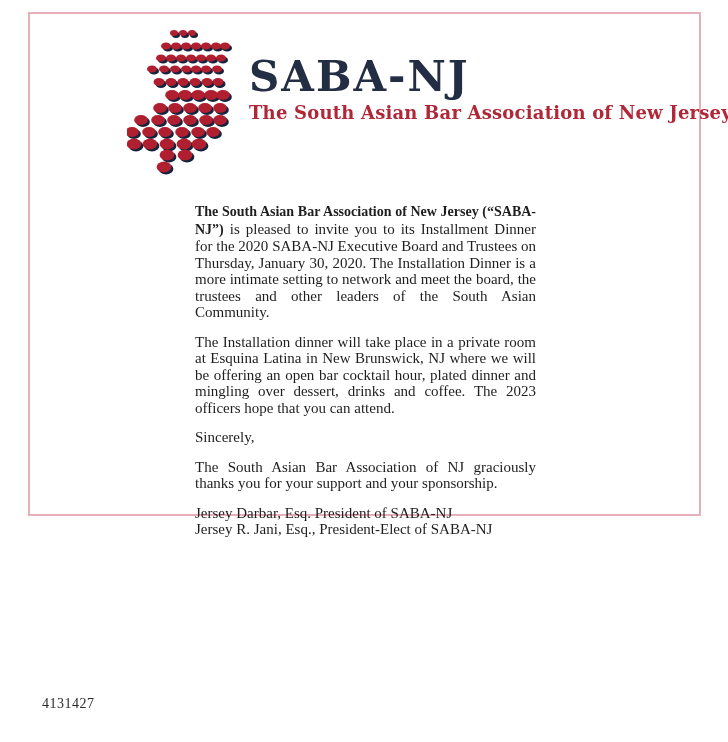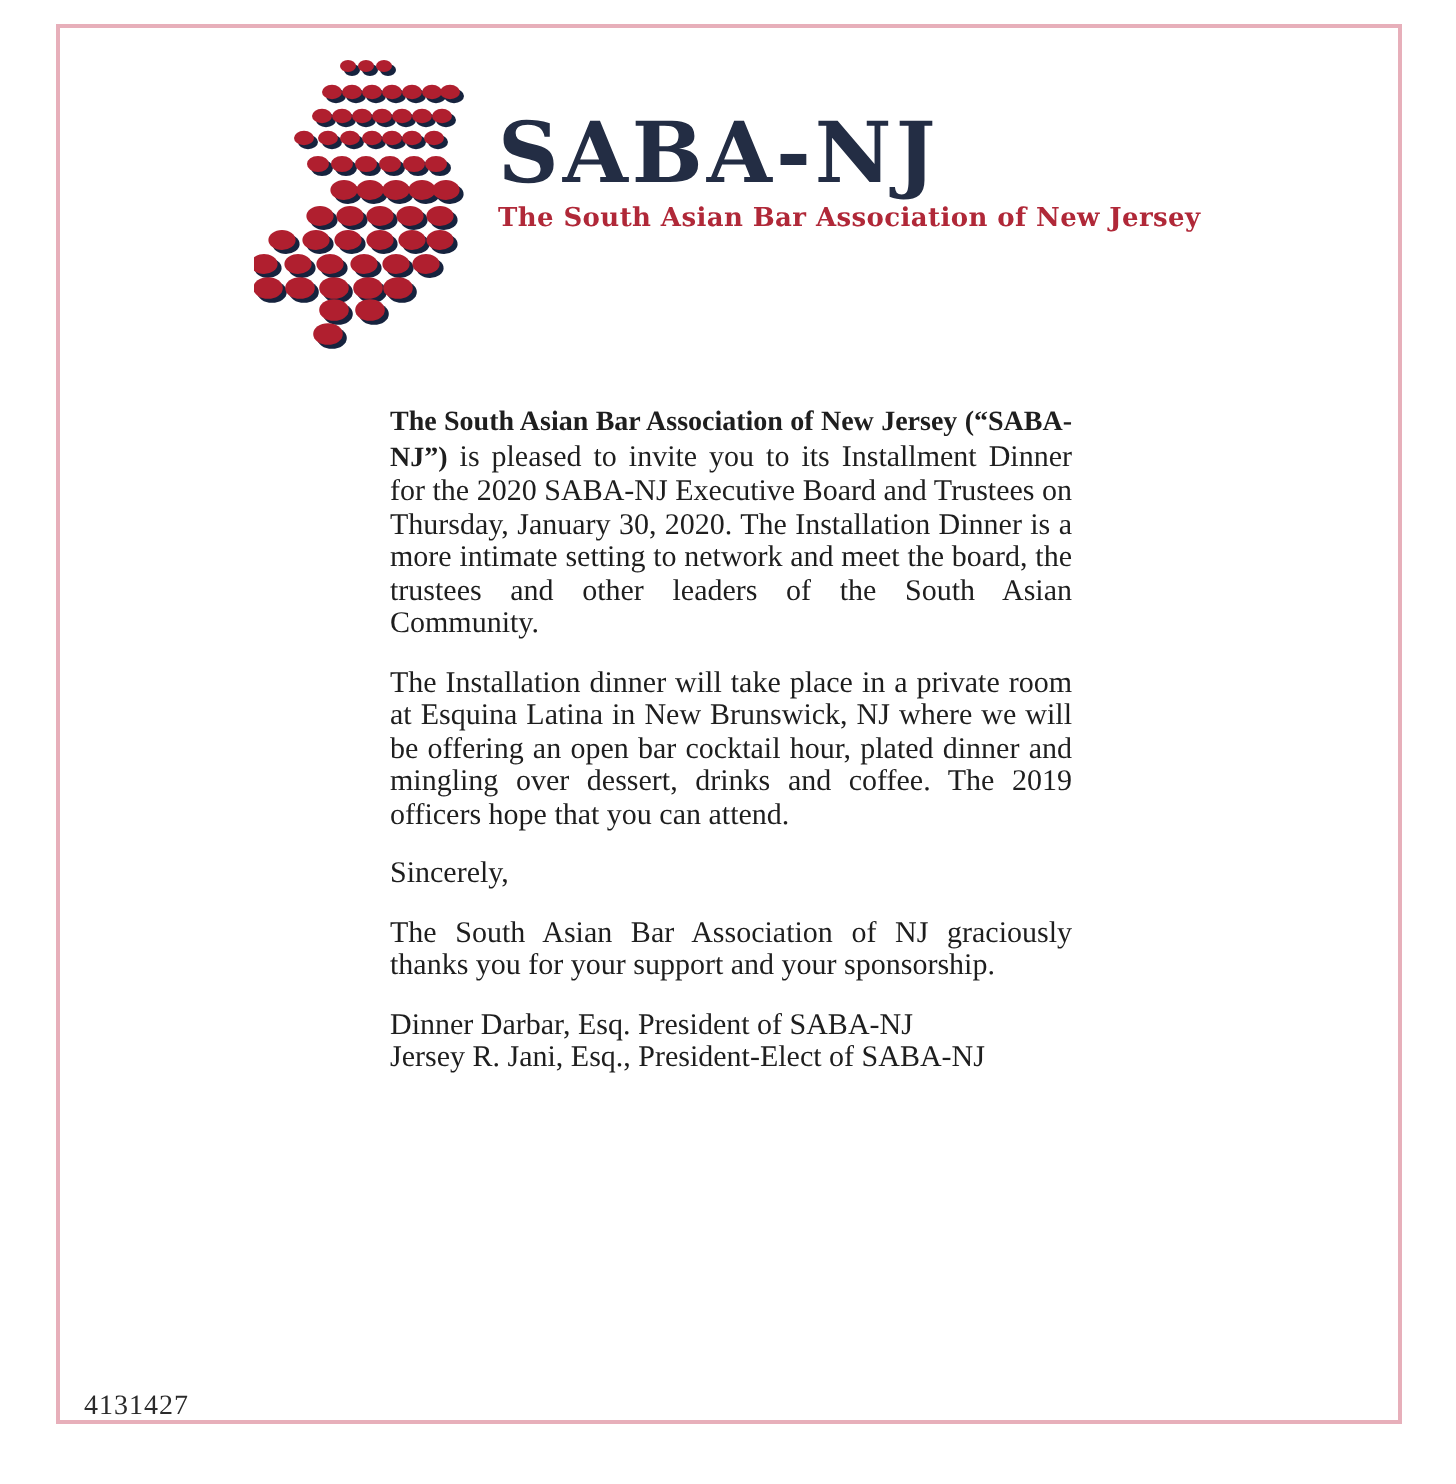--- a/index.html
+++ b/index.html
@@ -15,21 +15,21 @@
     width: 728px;
     height: 742px;
     background: #ffffff;
     overflow: hidden;
   }
   .page {
     position: absolute;
     left: 28px;
     top: 12px;
     width: 673px;
-    height: 700px;
+    height: 504px;
     background: #ffffff;
     border: 2px solid #e7afba;
     box-sizing: border-box;
   }
   .logo {
     position: absolute;
     left: 97px;
     top: 9px;
     width: 110px;
     height: 154px;
@@ -46,21 +46,21 @@
     font-size: 42px;
     line-height: 1.0;
     letter-spacing: 2px;
     color: #232d44;
     white-space: nowrap;
   }
   .brand-subtitle {
     margin-top: 4px;
     font-family: "DejaVu Serif", "Liberation Serif", serif;
     font-weight: bold;
-    font-size: 13px;
+    font-size: 18px;
     letter-spacing: 0.2px;
     color: #b02838;
     white-space: nowrap;
   }
   .letter-body {
     position: absolute;
     left: 165px;
     top: 189px;
     width: 341px;
     color: #1e1e1e;
@@ -223,27 +223,27 @@
       </svg>
       <div class="brand">
         <div class="brand-title">SABA-NJ</div>
         <div class="brand-subtitle">The South Asian Bar Association of New Jersey</div>
       </div>
     </div>
 
     <div class="letter-body">
       <p class="para justify"><span class="lead-bold">The South Asian Bar Association of New Jersey (“SABA-NJ”)</span><span> is pleased to invite you to its Installment Dinner for the 2020 SABA-NJ Executive Board and Trustees on Thursday, January 30, 2020. The Installation Dinner is a more intimate setting to network and meet the board, the trustees and other leaders of the South Asian Community.</span></p>
 
-      <p class="para justify">The Installation dinner will take place in a private room at Esquina Latina in New Brunswick, NJ where we will be offering an open bar cocktail hour, plated dinner and mingling over dessert, drinks and coffee. The 2019 officers hope that you can attend.</p>
+      <p class="para justify">The Installation dinner will take place in a private room at Esquina Latina in New Brunswick, NJ where we will be offering an open bar cocktail hour, plated dinner and mingling over dessert, drinks and coffee. The 2023 officers hope that you can attend.</p>
 
       <p class="para">Sincerely,</p>
 
       <p class="para justify">The South Asian Bar Association of NJ graciously thanks you for your support and your sponsorship.</p>
 
       <p class="para">
-        <span class="sig-line">Dinner Darbar, Esq. President of SABA-NJ</span>
+        <span class="sig-line">Jersey Darbar, Esq. President of SABA-NJ</span>
         <span class="sig-line">Jersey R. Jani, Esq., President-Elect of SABA-NJ</span>
       </p>
     </div>
 
     <div class="footer-number">4131427</div>
   </div>
 </div>
 
 </body></html>

